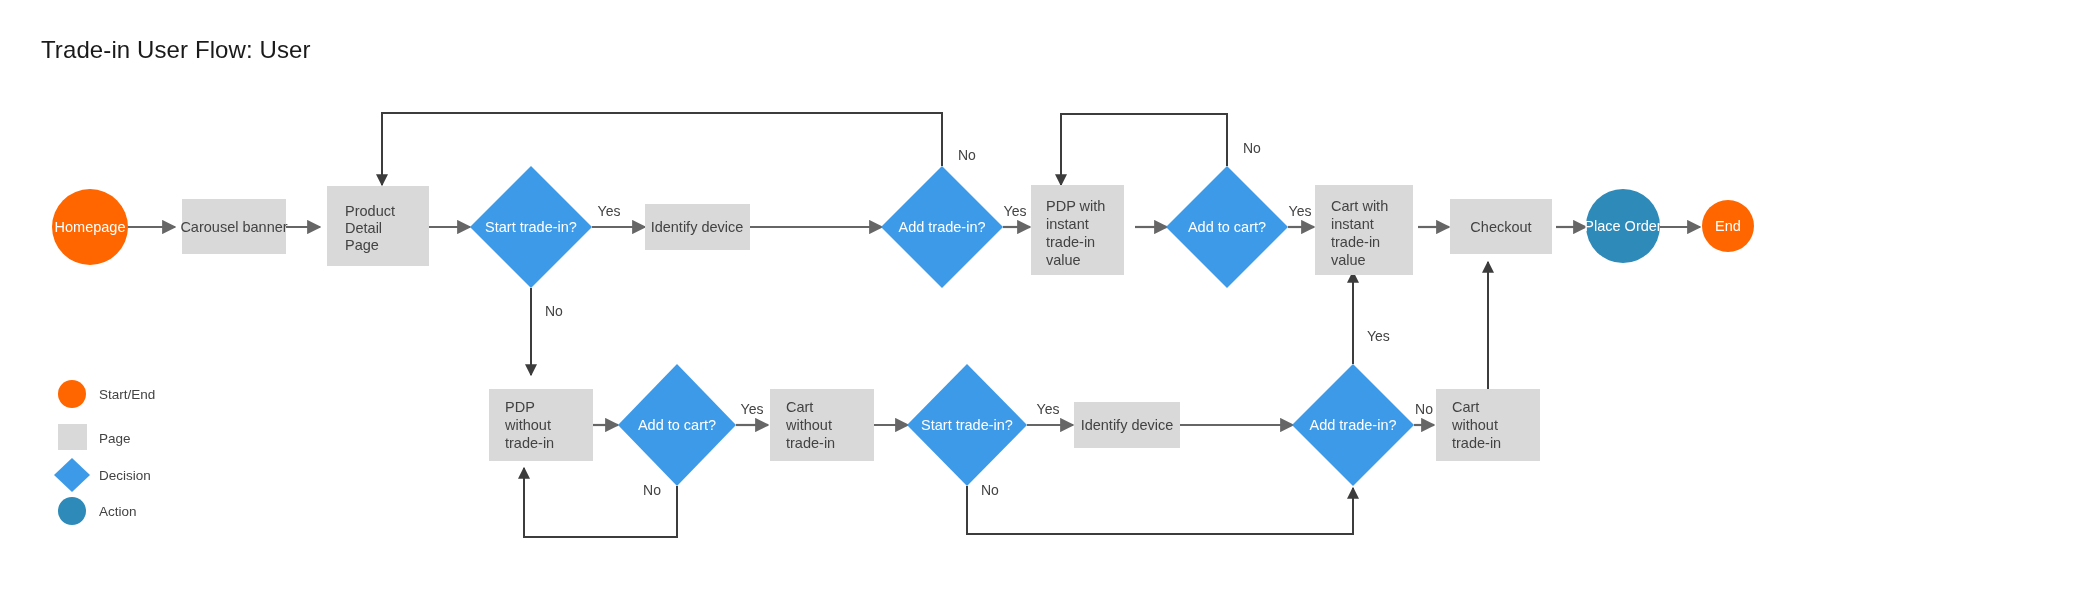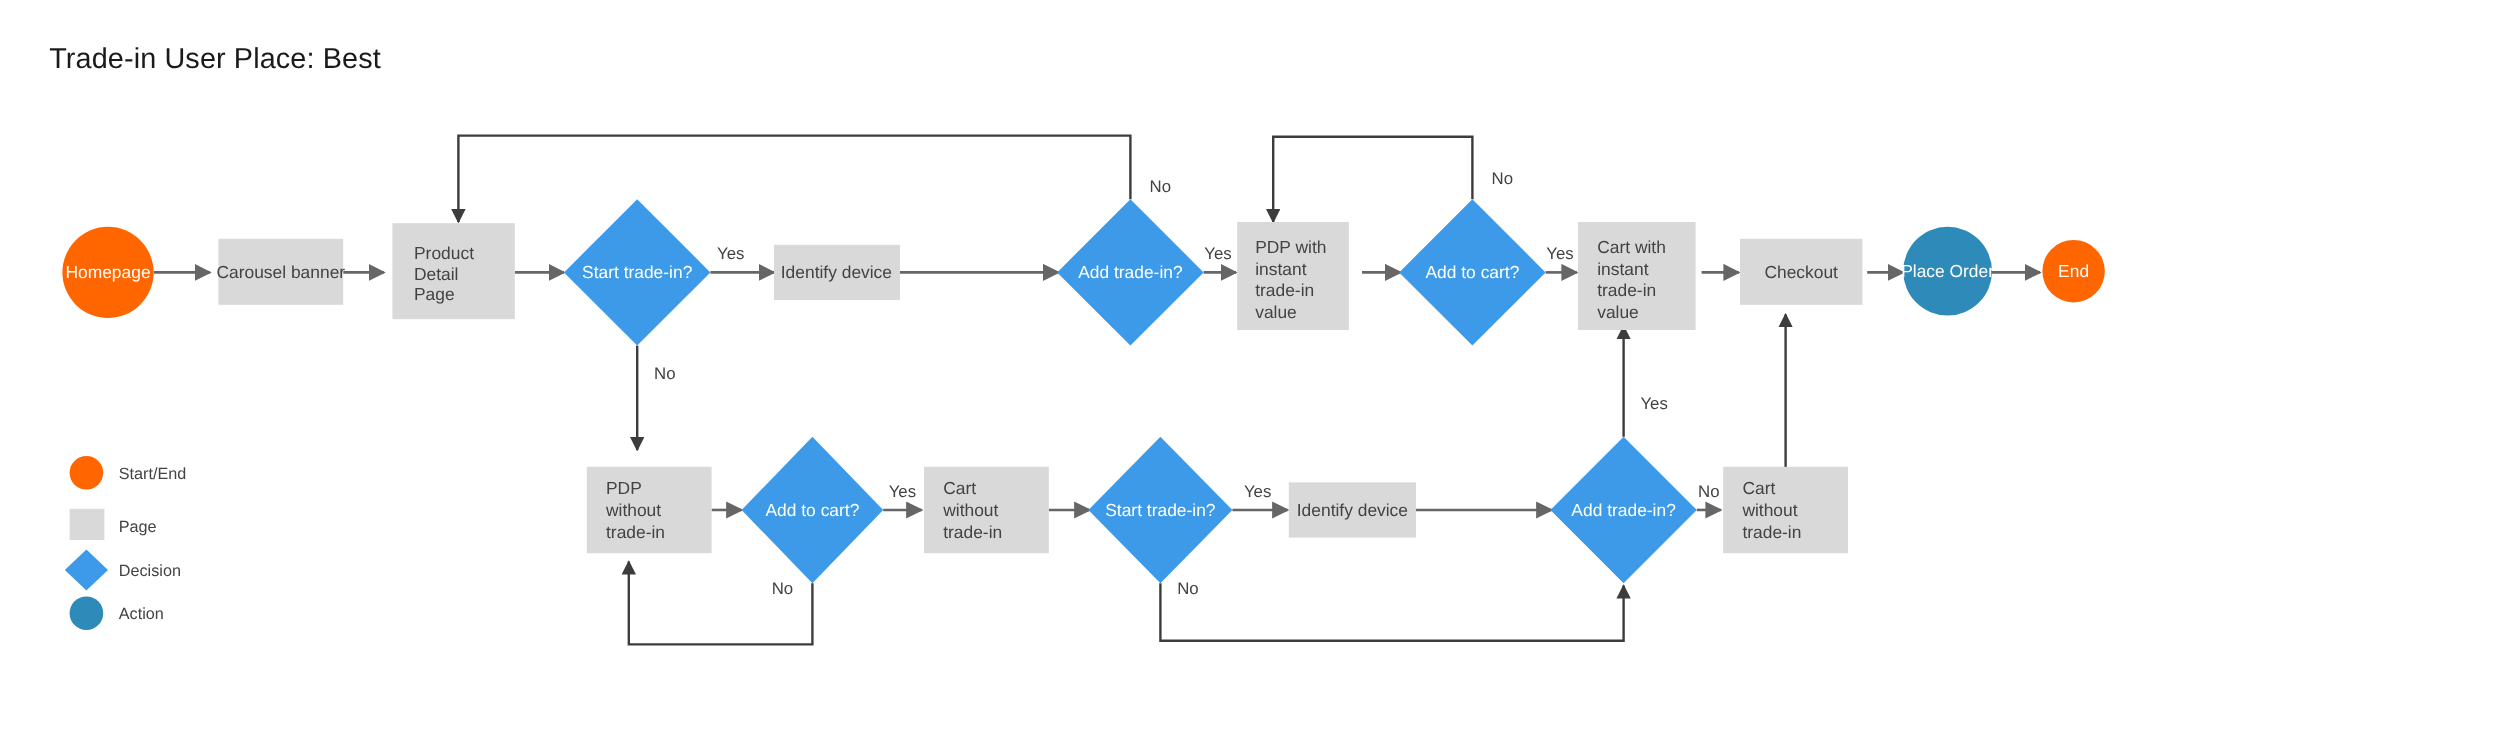--- a/index.html
+++ b/index.html
@@ -57,21 +57,21 @@
   }
   .edge-line-dark {
     stroke: #3c3c3c;
     stroke-width: 2;
     fill: none;
   }
 </style>
 </head>
 <body>
 
-<div id="page-title">Trade-in User Place: Best</div>
+<div id="page-title">Trade-in User Flow: User</div>
 
 <svg id="canvas" viewBox="0 0 2084 616" xmlns="http://www.w3.org/2000/svg">
   <defs>
     <marker id="arrow" viewBox="0 0 10 10" refX="9" refY="5" markerWidth="6.5" markerHeight="6.5" orient="auto-start-reverse">
       <path d="M 0 0 L 10 5 L 0 10 z" fill="#666666"></path>
     </marker>
     <marker id="arrowdark" viewBox="0 0 10 10" refX="9" refY="5" markerWidth="6" markerHeight="6" orient="auto-start-reverse">
       <path d="M 0 0 L 10 5 L 0 10 z" fill="#3c3c3c"></path>
     </marker>
   </defs>

